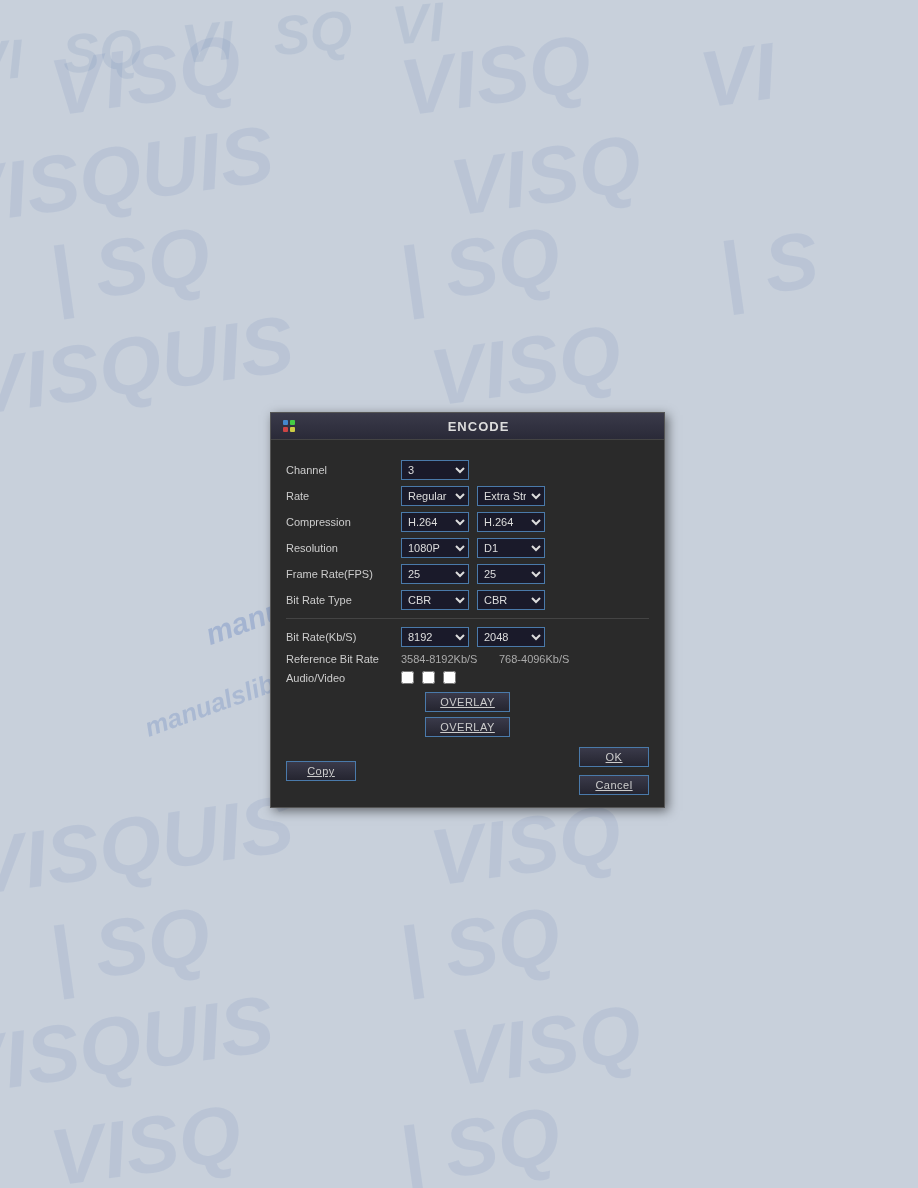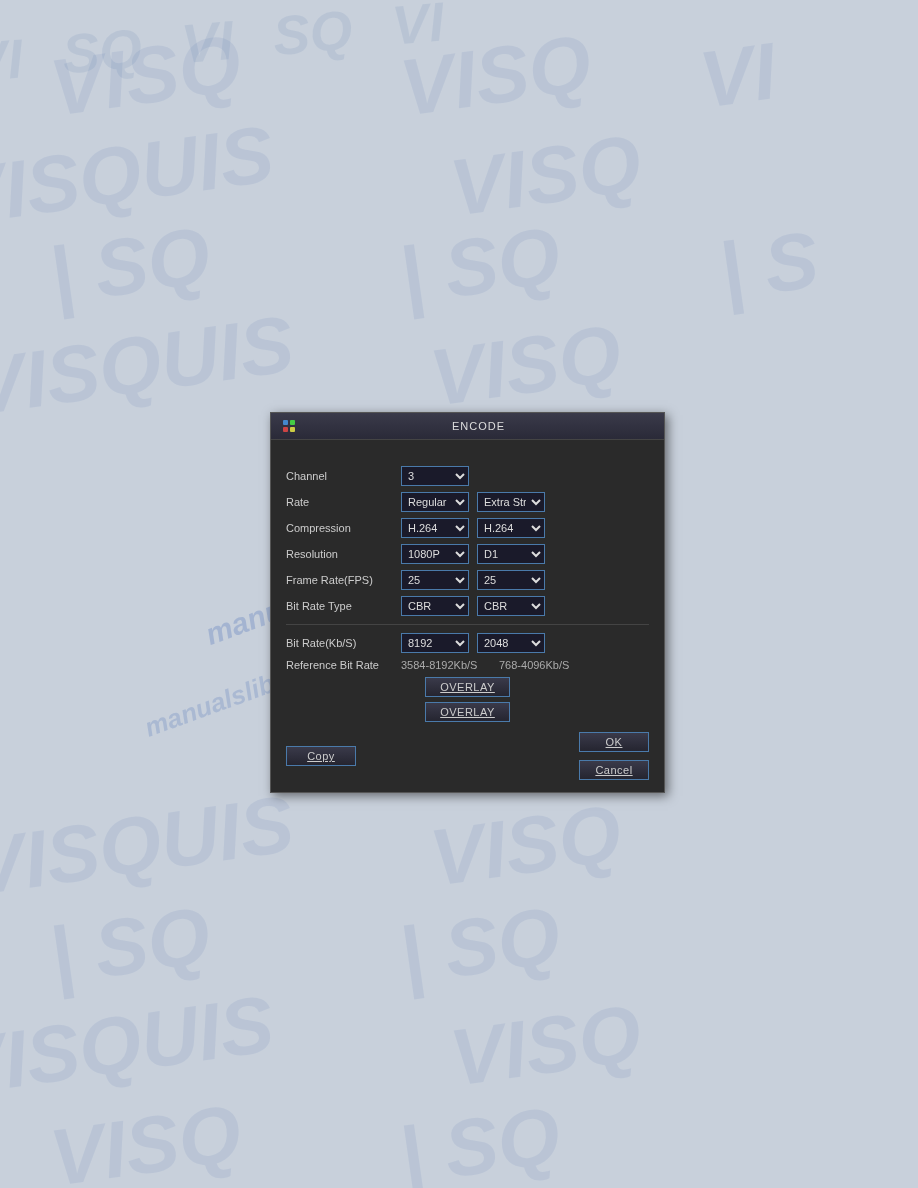--- a/index.html
+++ b/index.html
@@ -41,29 +41,29 @@
       justify-content: center;
     }
 
     .dialog-icon svg {
       width: 14px;
       height: 14px;
     }
 
     .dialog-title {
       color: #ddd;
-      font-size: 11px;
-      font-weight: normal;
+      font-size: 13px;
+      font-weight: bold;
       flex: 1;
       text-align: center;
       letter-spacing: 1px;
     }
 
     .dialog-body {
-      padding: 26px 15px 12px 15px;
+      padding: 20px 15px 12px 15px;
     }
 
     .form-row {
       display: flex;
       align-items: center;
       margin-bottom: 6px;
     }
 
     .form-label {
       color: #ccc;
@@ -408,20 +408,28 @@
     </div>
 
     <div class="ref-bit-rate-row">
       <div class="ref-label">Reference Bit Rate</div>
       <div class="ref-values">
         <div class="ref-value">3584-8192Kb/S</div>
         <div class="ref-value">768-4096Kb/S</div>
       </div>
     </div>
 
+    <div class="checkbox-row">
+      <div class="checkbox-label">Audio/Video</div>
+      <div class="checkboxes">
+        <input type="checkbox" style="">
+        <input type="checkbox" style="">
+        <input type="checkbox" style="">
+      </div>
+    </div>
 
     <div class="buttons-row">
       <div style="display:flex;flex-direction:column;gap:5px;align-items:center;">
         <button class="btn">OVERLAY</button>
         <button class="btn">OVERLAY</button>
       </div>
     </div>
 
     <div class="bottom-buttons">
       <div class="bottom-left">

